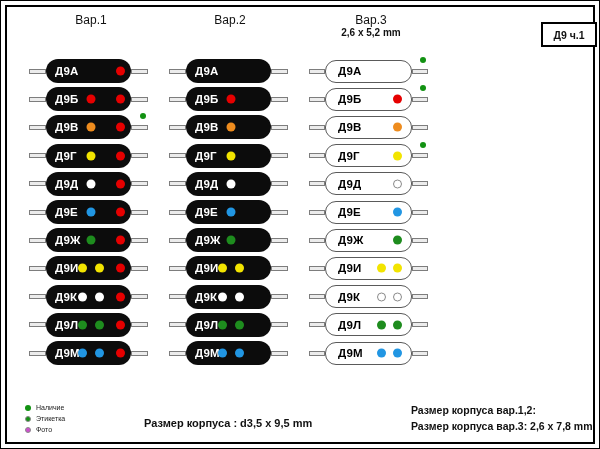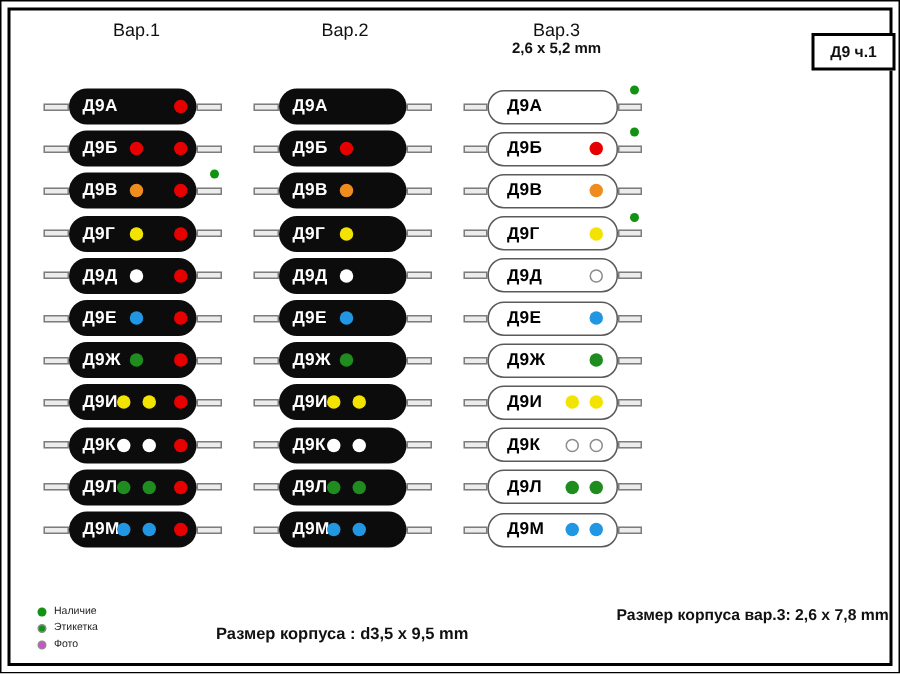--- a/index.html
+++ b/index.html
@@ -414,15 +414,16 @@
         <span class="legend-label">Этикетка</span>
       </div>
       <div class="legend-item">
         <span class="legend-dot" style="background: rgb(207, 79, 207); border: 1px solid rgb(138, 138, 138);"></span>
         <span class="legend-label">Фото</span>
       </div>
     </div>
 
   <div class="footer-center">Размер корпуса : d3,5 x 9,5 mm</div>
   <div class="footer-right">
+    <div>Размер корпуса вар.1,2:</div>
     <div>Размер корпуса вар.3: 2,6 x 7,8 mm</div>
   </div>
 </div>
 
 </body></html>

